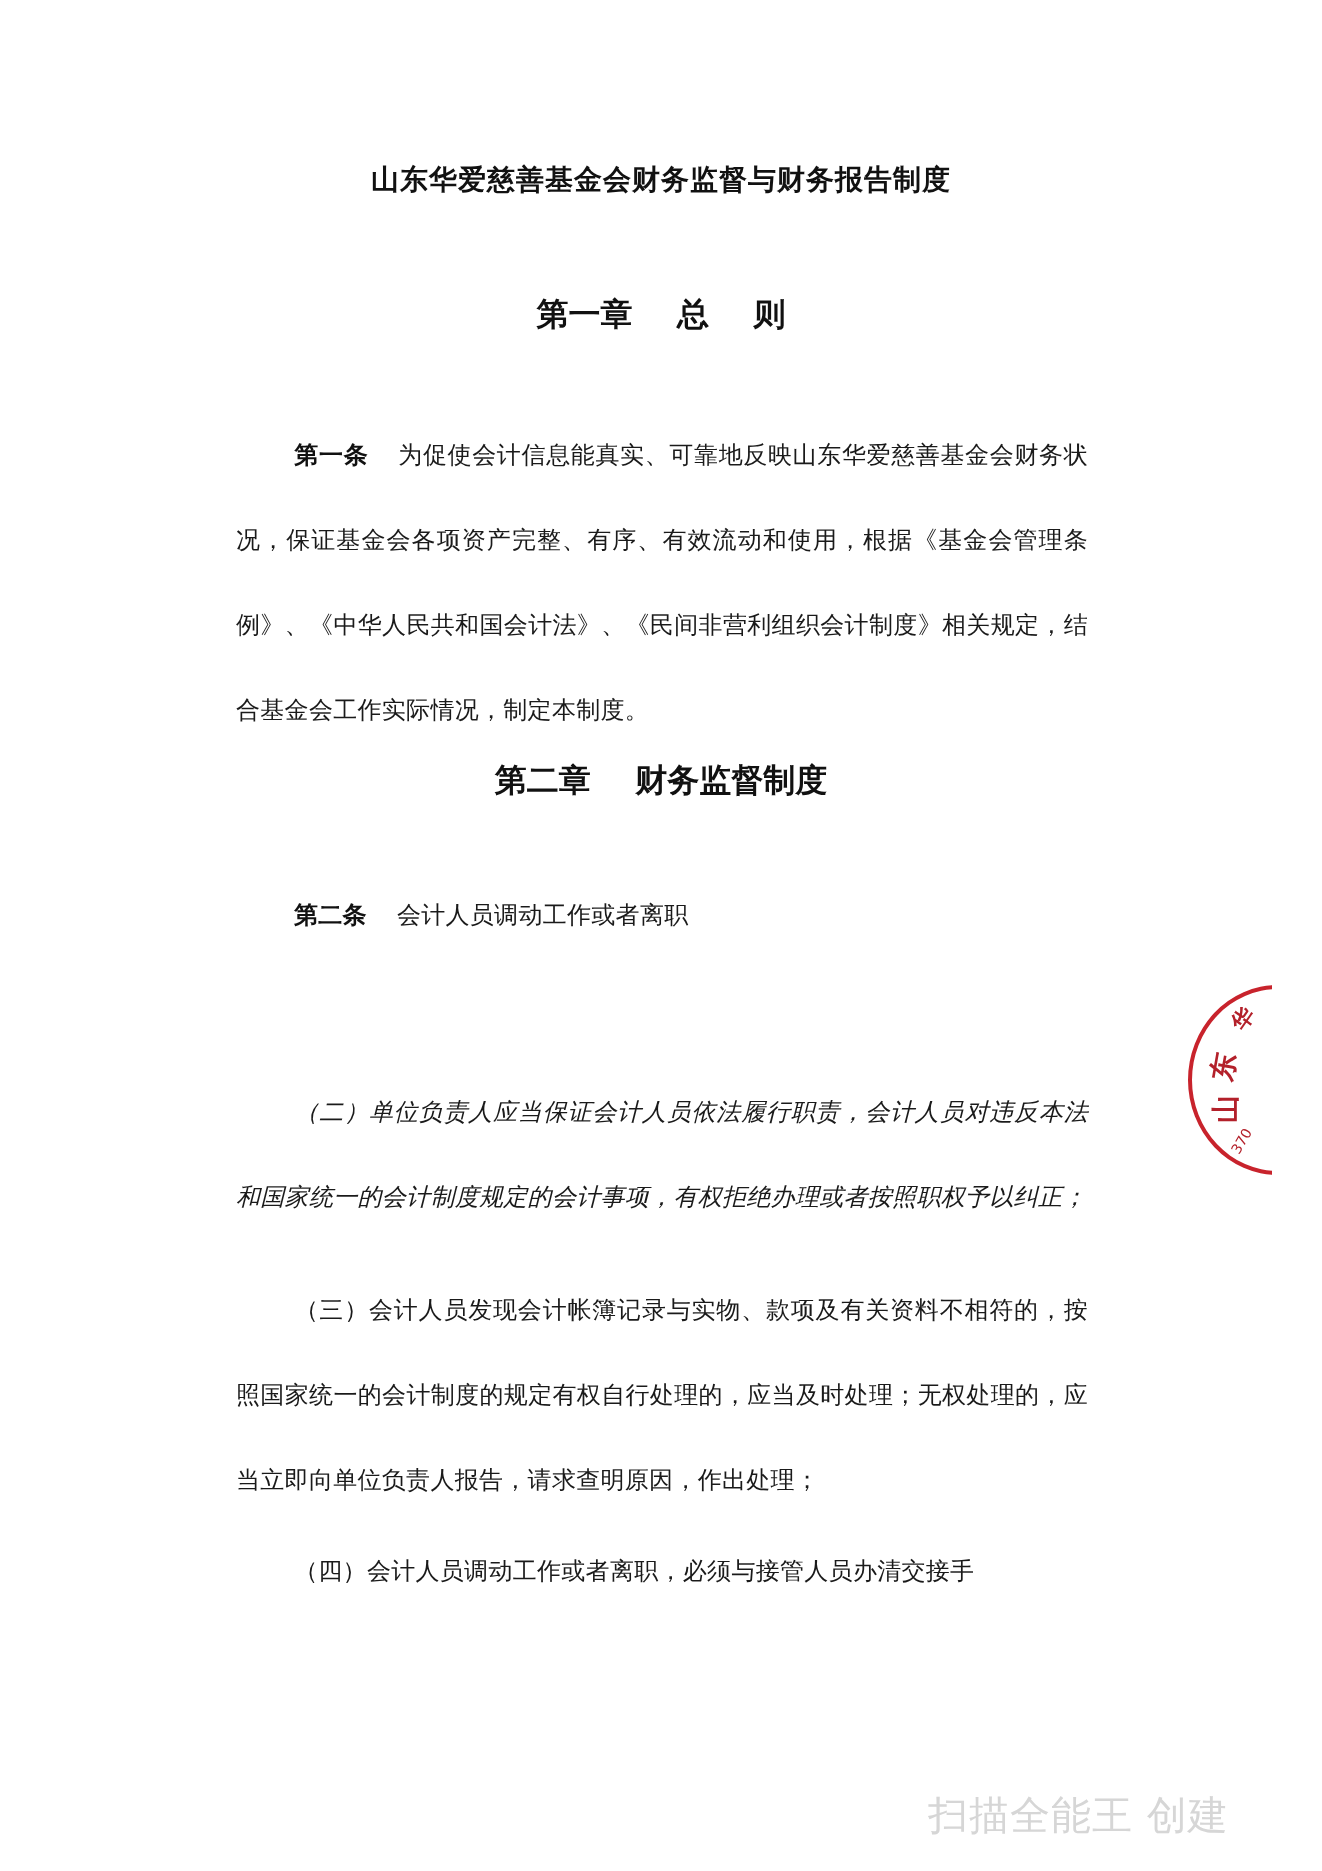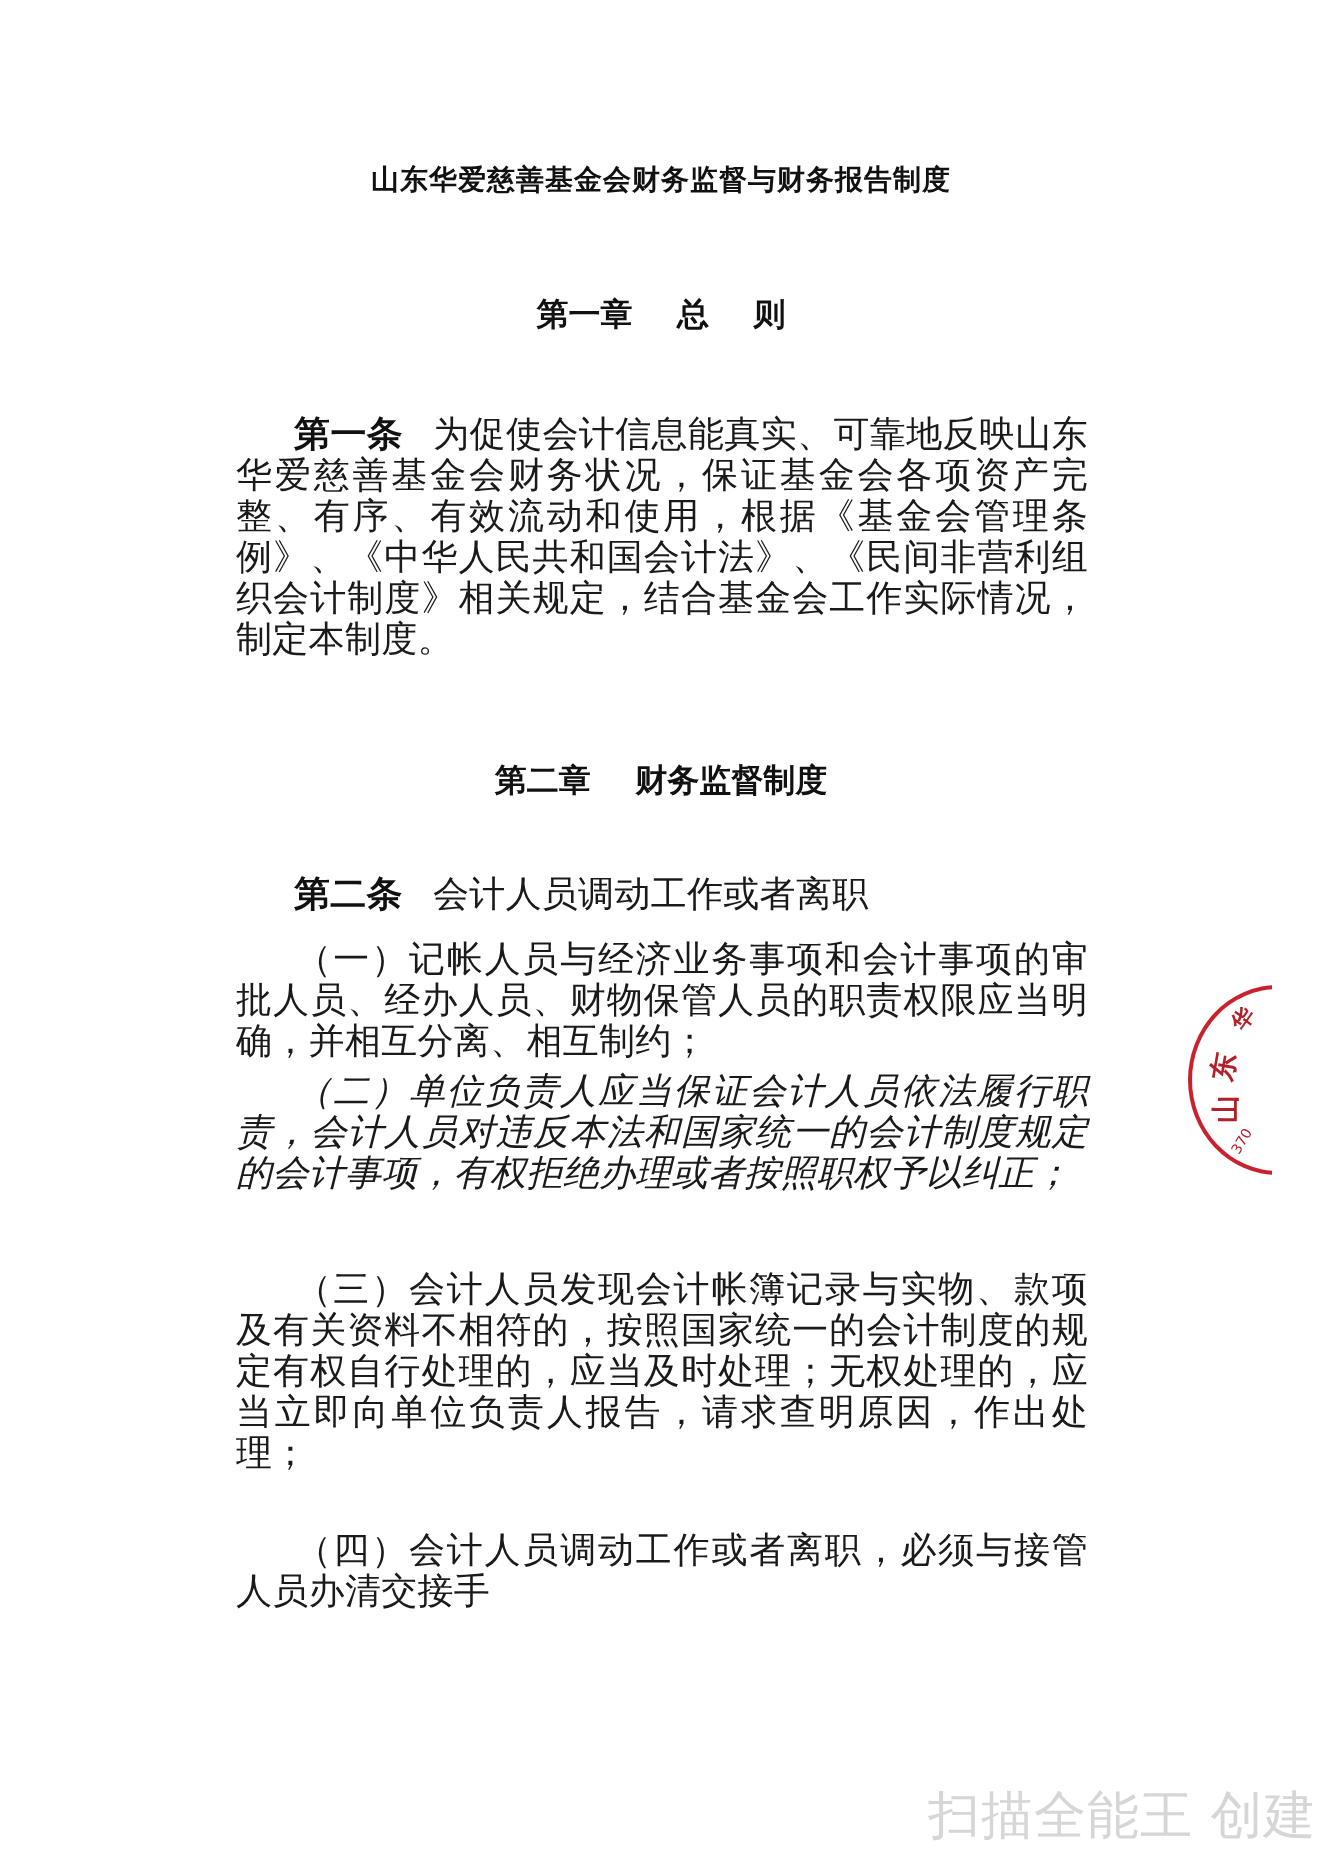--- a/index.html
+++ b/index.html
@@ -47,22 +47,22 @@
       color: #111;
       white-space: pre;
     }
     .chapter-1 { top: 294px; }
     .chapter-2 { top: 760px; }
 
     .para {
       position: absolute;
       left: 236px;
       width: 852px;
-      font-size: 36px;
-      line-height: 41px;
+      font-size: 24px;
+      line-height: 85px;
       text-align: justify;
       text-align-last: left;
       color: #1a1a1a;
       letter-spacing: 0.3px;
     }
     .para .indent {
       display: inline-block;
       width: 58px;
     }
     .article-label {
@@ -121,21 +121,21 @@
       font-family: "DejaVu Sans", "Liberation Sans", sans-serif;
       font-size: 14px;
       transform: rotate(-60deg);
     }
 
     .watermark {
       position: absolute;
       left: 928px;
       top: 1790px;
       font-family: "DejaVu Sans", "Liberation Sans", sans-serif;
-      font-size: 52px;
+      font-size: 40px;
       color: #d6d6d6;
       letter-spacing: 1px;
       line-height: 50px;
       white-space: pre;
     }
   </style>
 </head>
 <body>
 
 <div class="page">
@@ -143,21 +143,20 @@
   <div class="doc-title">山东华爱慈善基金会财务监督与财务报告制度</div>
 
   <div class="chapter chapter-1"><span>第一章</span>    <span>总    则</span></div>
 
   <div class="para p1"><span class="indent"></span><span class="article-label">第一条</span><span>为促使会计信息能真实、可靠地反映山东华爱慈善基金会财务状况，保证基金会各项资产完整、有序、有效流动和使用，根据《基金会管理条例》、《中华人民共和国会计法》、《民间非营利组织会计制度》相关规定，结合基金会工作实际情况，制定本制度。</span></div>
 
   <div class="chapter chapter-2"><span>第二章</span>    <span>财务监督制度</span></div>
 
   <div class="para p2"><span class="indent"></span><span class="article-label">第二条</span><span>会计人员调动工作或者离职</span></div>
 
-  <div class="para p3"><span class="indent"></span><span>（一）记帐人员与经济业务事项和会计事项的审批人员、经办人员、财物保管人员的职责权限应当明确，并相互分离、相互制约；</span></div>
 
   <div class="para p4"><span class="indent"></span><span>（二）单位负责人应当保证会计人员依法履行职责，会计人员对违反本法和国家统一的会计制度规定的会计事项，有权拒绝办理或者按照职权予以纠正；</span></div>
 
   <div class="para p5"><span class="indent"></span><span>（三）会计人员发现会计帐簿记录与实物、款项及有关资料不相符的，按照国家统一的会计制度的规定有权自行处理的，应当及时处理；无权处理的，应当立即向单位负责人报告，请求查明原因，作出处理；</span></div>
 
   <div class="para p6"><span class="indent"></span><span>（四）会计人员调动工作或者离职，必须与接管人员办清交接手</span></div>
 
   <div class="stamp">
     <div class="stamp-clip">
       <div class="stamp-ring"></div>

